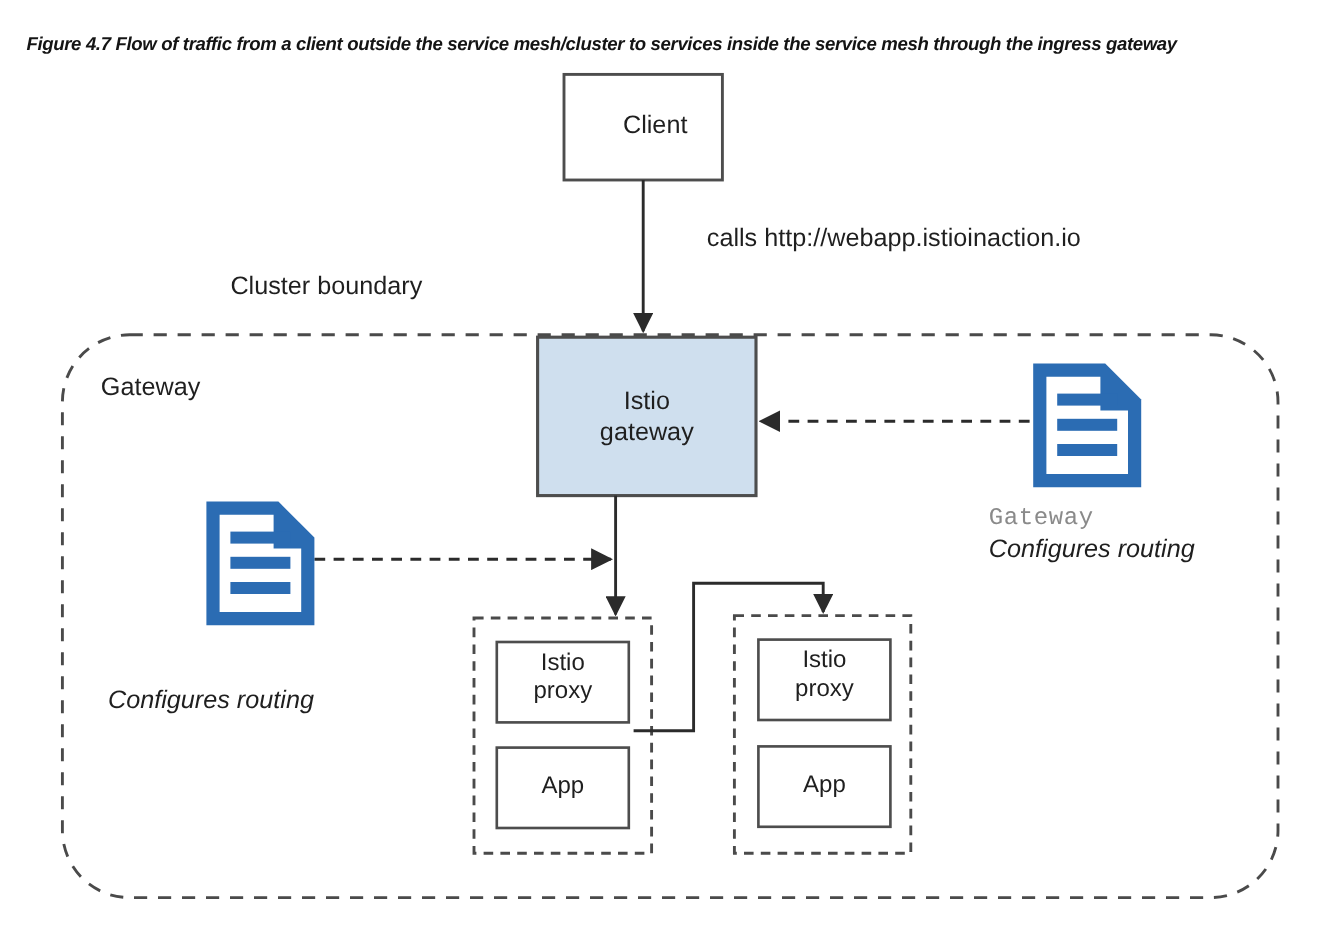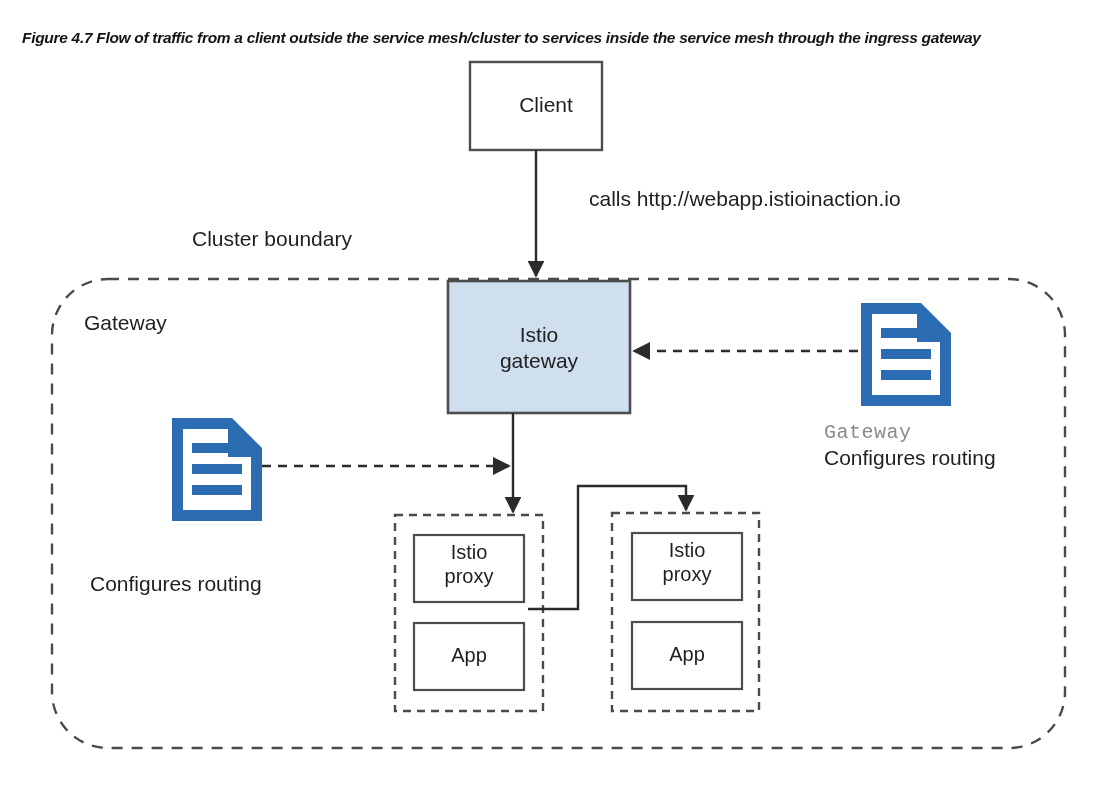--- a/index.html
+++ b/index.html
@@ -56,20 +56,21 @@
     font-size: 20px;
     color: #8a8a8a;
     white-space: nowrap;
     letter-spacing: 0.5px;
   }
   .res-sub {
     position: absolute;
     font-size: 21px;
     color: #1f1f1f;
     white-space: nowrap;
+    font-style: italic;
   }
 </style>
 </head>
 <body>
 
 <div id="page">
 
   <div class="caption">Figure 4.7 Flow of traffic from a client outside the service mesh/cluster to services inside the service mesh through the ingress gateway</div>
 
   <svg class="canvas" viewBox="0 0 1114 788" xmlns="http://www.w3.org/2000/svg">

